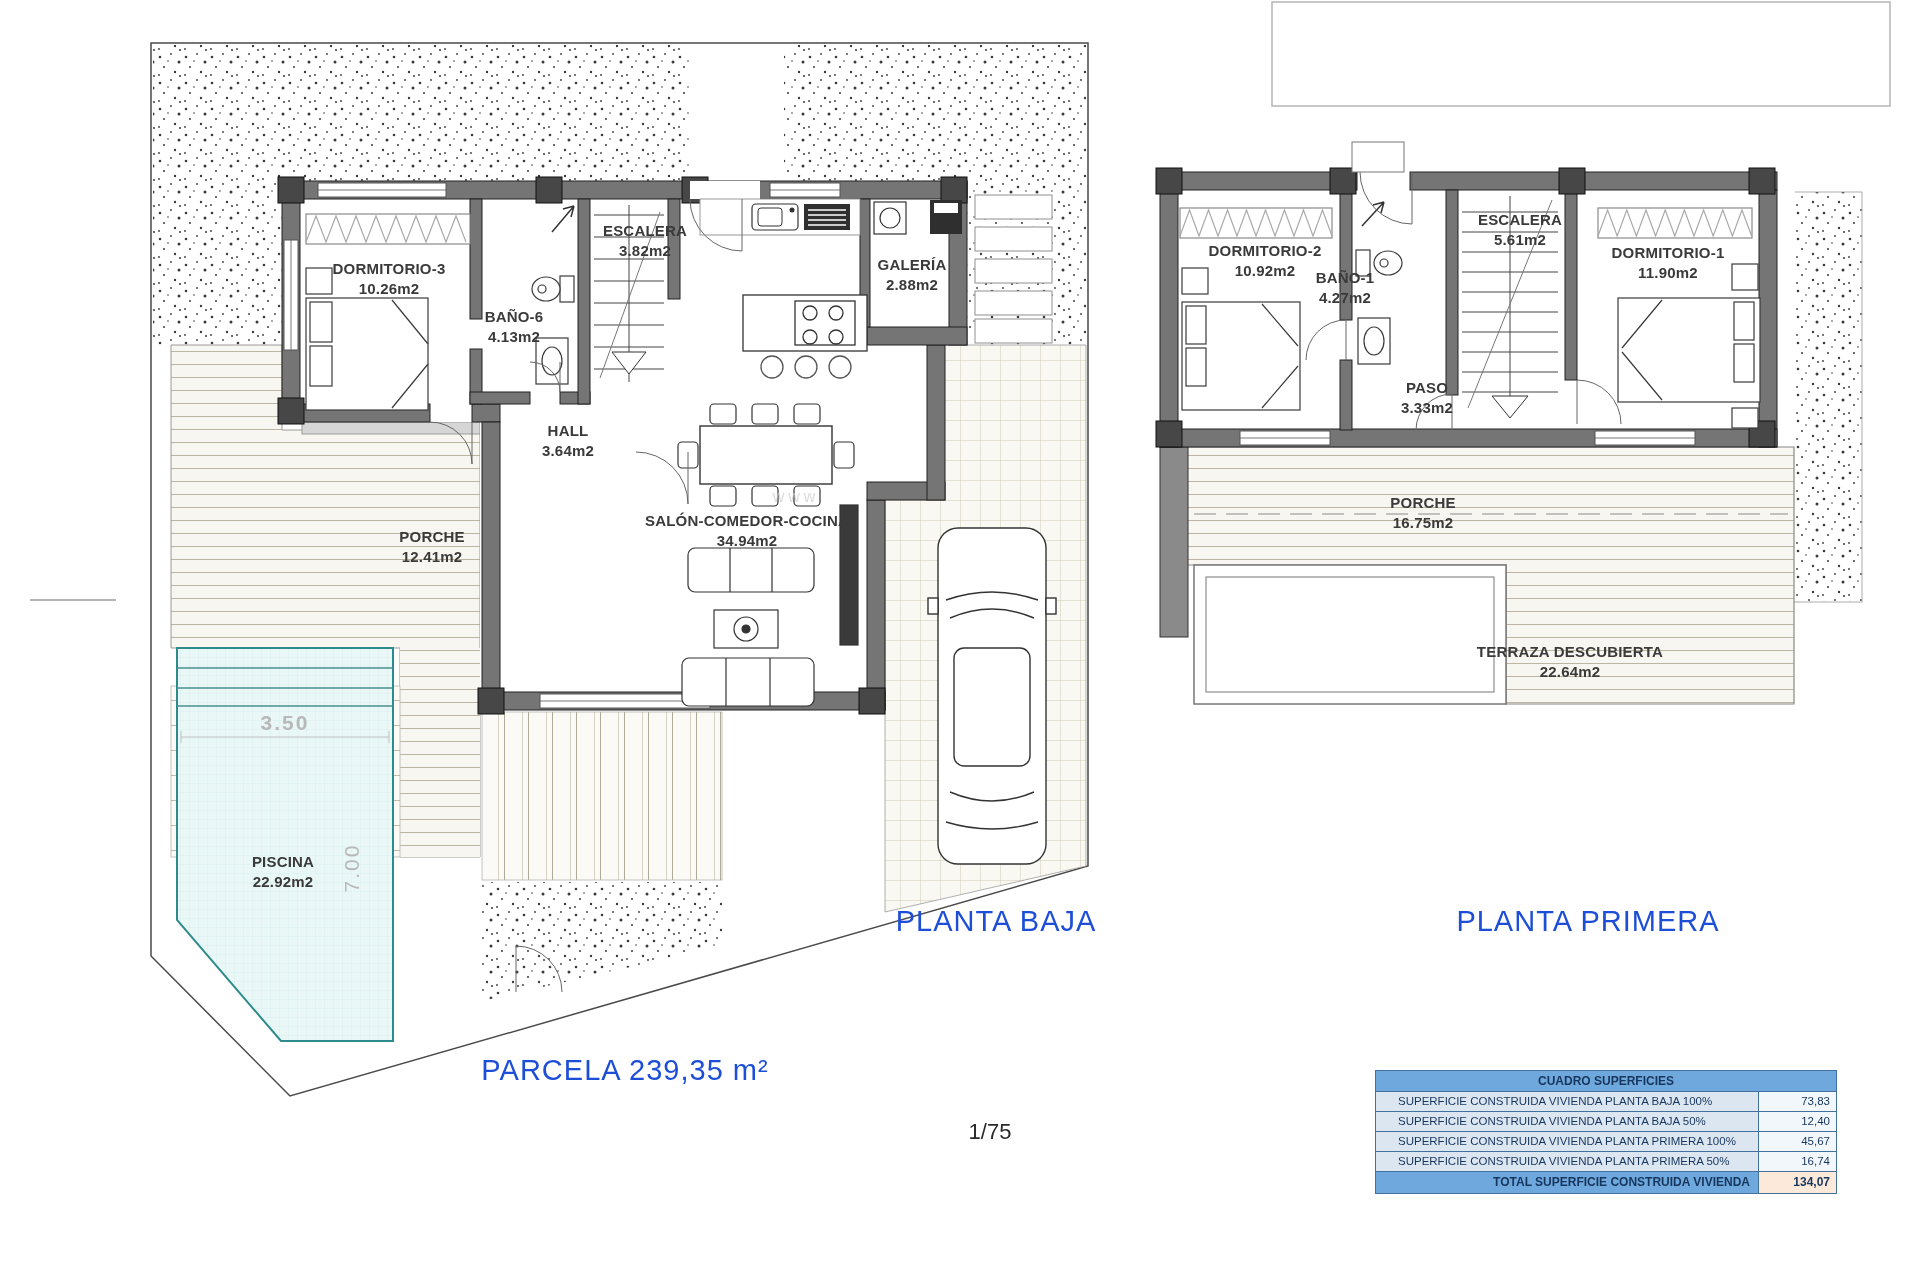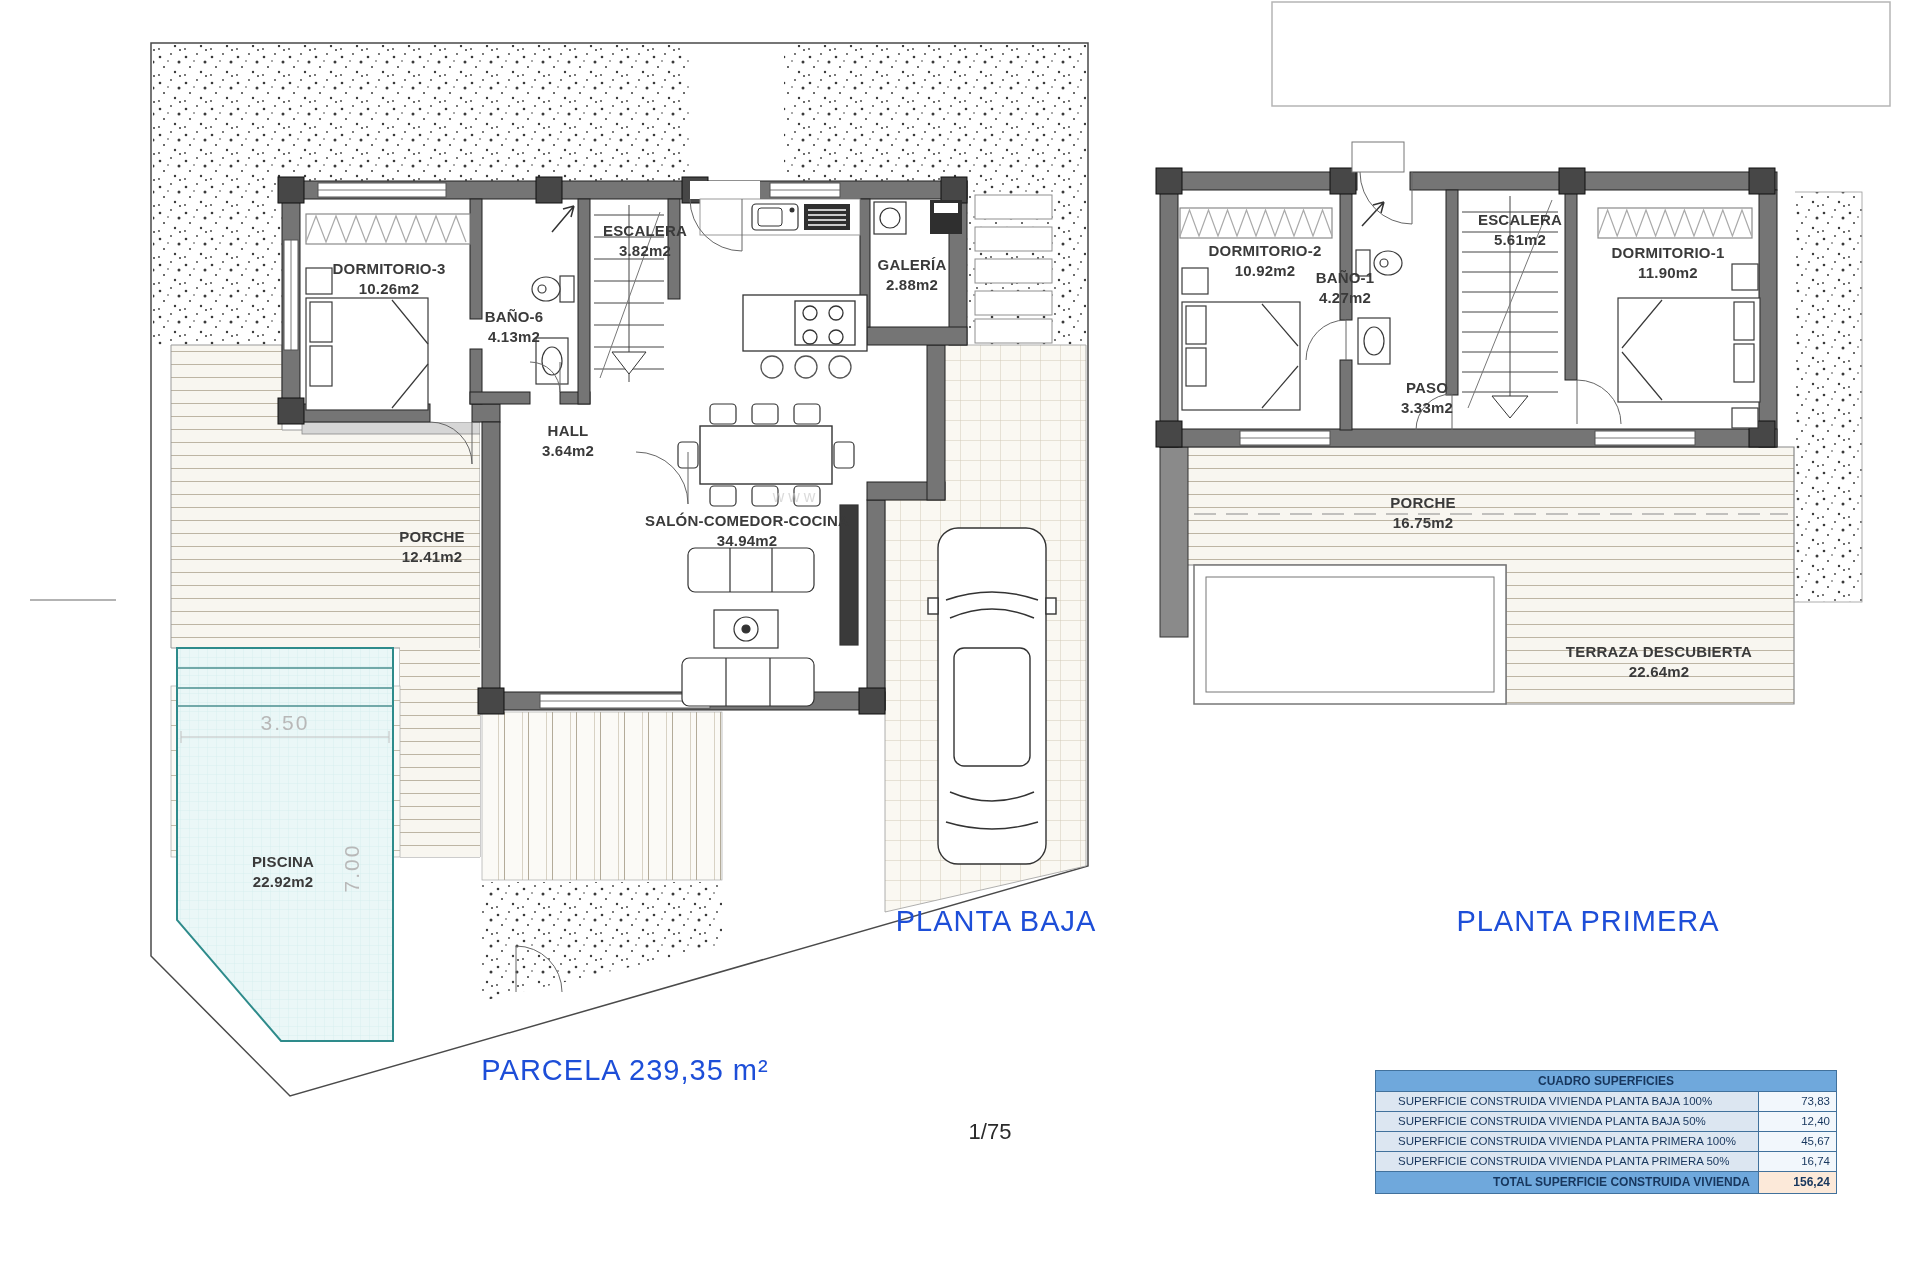--- a/index.html
+++ b/index.html
@@ -383,21 +383,21 @@
   <span>34.94m2</span>
 </div>
 <div class="label" style="left:432px;top:546px;">
   <span>PORCHE</span>
   <span>12.41m2</span>
 </div>
 <div class="label" style="left:283px;top:871px;">
   <span>PISCINA</span>
   <span>22.92m2</span>
 </div>
-<div class="dim" style="left:285px;top:723px;">3.50</div>
+<div class="dim" style="left:285px;top:723px;font-weight:bold;">3.50</div>
 <div class="dim vert" style="left:352px;top:868px;">7.00</div>
 
 <div class="label" style="left:1265px;top:260px;">
   <span>DORMITORIO-2</span>
   <span>10.92m2</span>
 </div>
 <div class="label" style="left:1345px;top:287px;">
   <span>BAÑO-1</span>
   <span>4.27m2</span>
 </div>
@@ -410,21 +410,21 @@
   <span>11.90m2</span>
 </div>
 <div class="label" style="left:1427px;top:397px;">
   <span>PASO</span>
   <span>3.33m2</span>
 </div>
 <div class="label" style="left:1423px;top:512px;">
   <span>PORCHE</span>
   <span>16.75m2</span>
 </div>
-<div class="label" style="left:1659px;top:661px;">
+<div class="label" style="left:1570px;top:661px;">
   <span>TERRAZA DESCUBIERTA</span>
   <span>22.64m2</span>
 </div>
 
 <div class="title" style="left:996px;top:921px;">PLANTA BAJA</div>
 <div class="title" style="left:1588px;top:921px;">PLANTA PRIMERA</div>
 <div class="title" style="left:625px;top:1070px;">PARCELA 239,35 m²</div>
 <div class="scaletext" style="left:990px;top:1132px;">1/75</div>
 <div class="watermark" style="left:796px;top:497px;">www</div>
 
@@ -443,17 +443,17 @@
   <div class="surf-row">
     <div class="surf-label">SUPERFICIE CONSTRUIDA VIVIENDA PLANTA PRIMERA 100%</div>
     <div class="surf-value">45,67</div>
   </div>
   <div class="surf-row">
     <div class="surf-label">SUPERFICIE CONSTRUIDA VIVIENDA PLANTA PRIMERA 50%</div>
     <div class="surf-value">16,74</div>
   </div>
   <div class="surf-row">
     <div class="surf-total-label">TOTAL SUPERFICIE CONSTRUIDA VIVIENDA</div>
-    <div class="surf-total-value">156,24</div>
+    <div class="surf-total-value">134,07</div>
   </div>
 </div>
 
 </div>
 
 </body></html>

